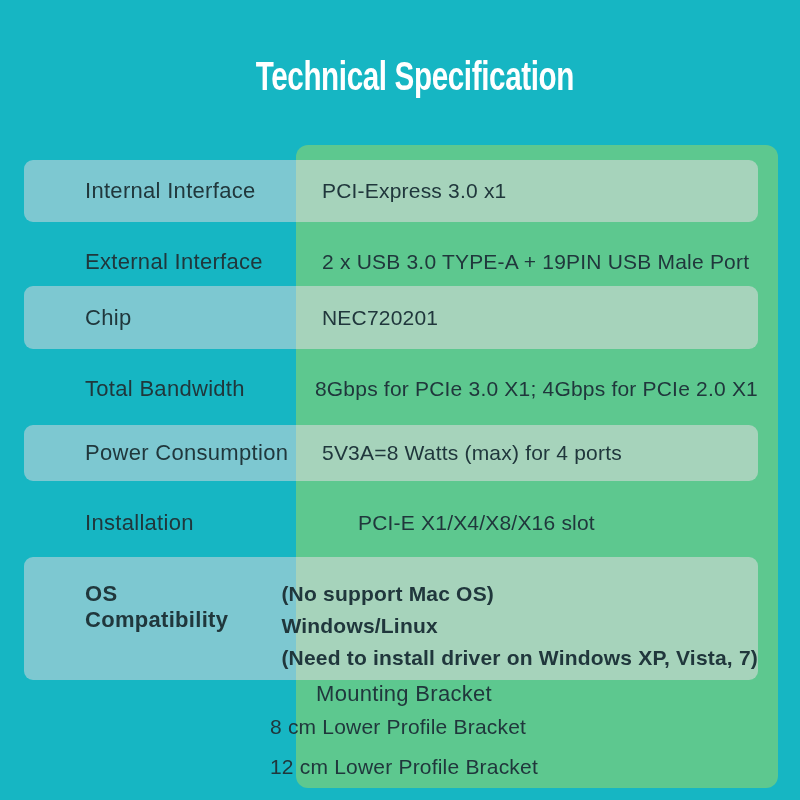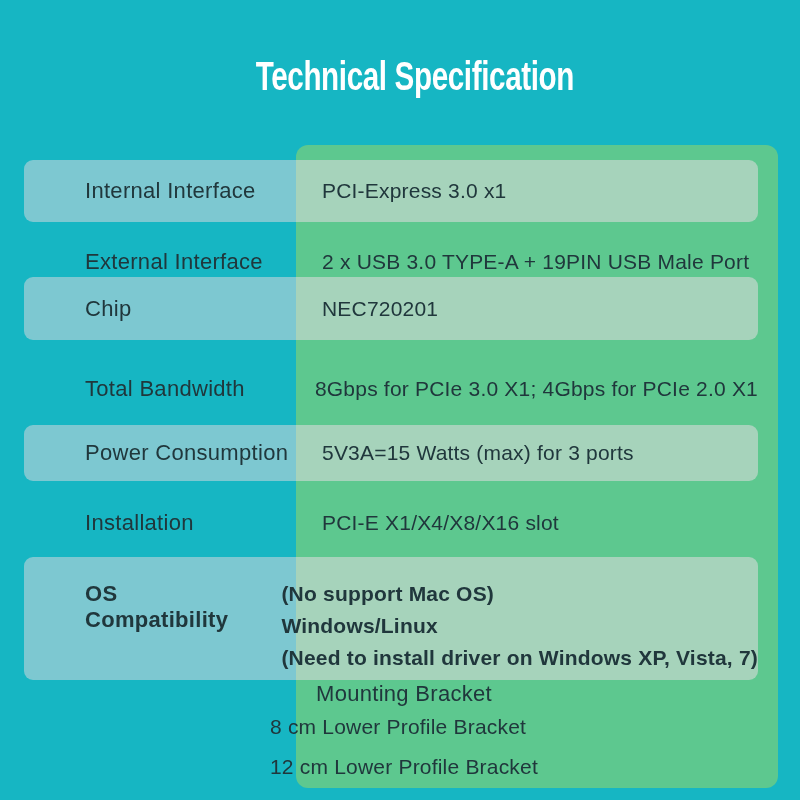--- a/index.html
+++ b/index.html
@@ -65,24 +65,24 @@
   .cell.value{
     flex:1;
     padding-left:26px;
     font-size:21px;
     letter-spacing:0.2px;
     line-height:26px;
     white-space:nowrap;
   }
   .r1{top:160px;height:62px;}
   .r2{top:222px;height:64px;margin-top:8px;}
-  .r3{top:277px;height:63px;}
+  .r3{top:286px;height:63px;}
   .r4{top:352px;height:73px;gap:16px;}
   .r5{top:425px;height:56px;}
-  .r6{top:489px;height:68px;}
+  .r6{top:489px;height:68px;gap:36px;}
   .r7{top:557px;height:123px;align-items:flex-start;font-weight:bold;}
   .r7 .cell.label{padding-top:24px;}
   .r7 .cell.value{padding-top:21px;line-height:32px;}
   .r8{top:681px;height:100px;flex-direction:column;}
   .r8 .cell.value{line-height:40px;}
 </style>
 </head>
 <body>
 
 <div class="canvas">
@@ -117,21 +117,21 @@
   <div class="row r4">
     <div class="cell label">Total Bandwidth</div>
     <div class="cell value">
       <div>8Gbps for PCIe 3.0 X1; 4Gbps for PCIe 2.0 X1</div>
     </div>
   </div>
 
   <div class="row r5 band">
     <div class="cell label">Power Consumption</div>
     <div class="cell value">
-      <div>5V3A=15 Watts (max) for 3 ports</div>
+      <div>5V3A=8 Watts (max) for 4 ports</div>
     </div>
   </div>
 
   <div class="row r6">
     <div class="cell label">Installation</div>
     <div class="cell value">
       <div>PCI-E X1/X4/X8/X16 slot</div>
     </div>
   </div>
 

